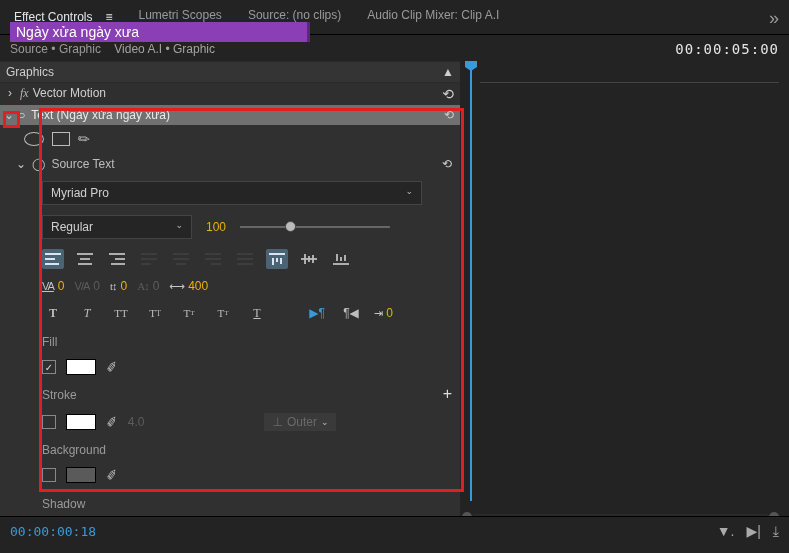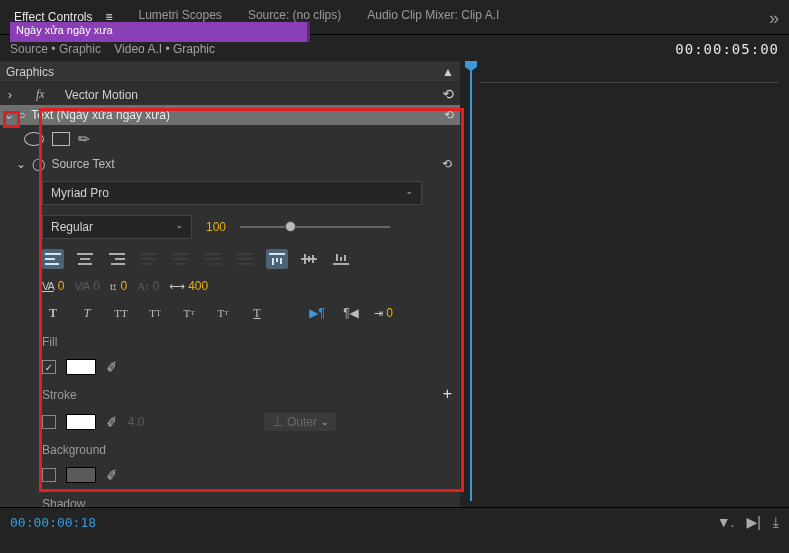--- a/index.html
+++ b/index.html
@@ -12,21 +12,21 @@
 
   .subhead { display: flex; align-items: center; justify-content: space-between; padding: 6px 10px 4px 10px; }
   .left-sub { color: #9a9a9a; }
   .left-sub .blue { color: #a3a3a3; }
   .timecode-right { color: #e6e6e6; font-family: monospace; font-size: 14px; letter-spacing: 1px; }
 
   .body-cols { display: flex; height: 470px; }
   .left-col { width: 460px; display: flex; flex-direction: column; }
   .right-col { flex: 1; display: flex; flex-direction: column; }
 
-  .row-head { background: #3a3a3a; display: flex; align-items: flex-end; padding: 3px 6px; border-top: 1px solid #2a2a2a; gap: 16px; }
+  .row-head { background: #3a3a3a; display: flex; align-items: flex-start; padding: 3px 6px; border-top: 1px solid #2a2a2a; }
   .row-head .label { color: #cfcfcf; }
   .row-head .reset { margin-left: auto; font-size: 14px; }
 
   .fx { font-style: italic; font-family: serif; color: #b5b5b5; margin: 0 4px; }
   .caret { display: inline-block; width: 8px; color: #c8c8c8; text-align: center; margin-right: 2px; cursor: pointer; }
 
   .text-head { background: #707070; color: #e9e9e9; display:flex; align-items:center; padding: 3px 6px; }
   .text-head .reset { margin-left: auto; }
 
   .red-outline { border: 3px solid #e02020; position: absolute; pointer-events:none; }
@@ -65,27 +65,27 @@
   .chk { width:14px; height:14px; border:1px solid #888; display:flex; align-items:center; justify-content:center; font-size:10px; color:#ddd; }
   .chk.ck::after { content:"✓"; }
   .swatch { width:30px; height:16px; border:1px solid #000; }
   .eyedrop { font-size:14px; transform: rotate(-10deg); }
   .plus { margin-left:auto; font-size:16px; color:#ddd; }
   .outer-btn { background:#3a3a3a; padding:2px 8px; color:#6a6a6a; display:flex; align-items:center; gap:4px; margin-left:110px; }
 
   .tl-top { height: 22px; position:relative; margin-left:10px; }
   .playhead-line { position:absolute; left: 0px; top:0; width: 2px; height: 440px; background:#3a99d9; z-index:3; }
   .playhead-handle { position:absolute; left:-5px; top:0; width:12px; height:10px; background:#3a99d9; clip-path: polygon(0 0,100% 0,100% 60%,50% 100%,0 60%); z-index:4; }
-  .clip { position:absolute; top:22px; left:10px; height:20px; width: 300px; background:#8a3fb6; color:#fff; padding:2px 6px; font-size:11px; border-right: 3px solid #5a2a7a; z-index:1; }
+  .clip { position:absolute; top:22px; left:10px; height:20px; width: 300px; background:#8a3fb6; color:#fff; padding:2px 6px; font-size:14px; border-right: 3px solid #5a2a7a; z-index:1; }
   .ruler { position:absolute; top:0; left:10px; right:10px; height:22px; }
   .ruler::before { content:""; position:absolute; bottom:0; left:0; right:0; height:1px; background:#444; }
 
   .left-bg { background:#2b2b2b; }
 
-  .footer { position:absolute; bottom:16px; left:0; right:0; height:30px; background:#232323; border-top:1px solid #000; display:flex; align-items:center; padding: 0 10px; }
+  .footer { position:absolute; bottom:7px; left:0; right:0; height:30px; background:#232323; border-top:1px solid #000; display:flex; align-items:center; padding: 0 10px; }
   .tc-left { color:#3a99d9; font-family:monospace; font-size:13px; }
   .footer .right-icons { margin-left:auto; display:flex; gap:12px; color:#aaa; font-size:14px; }
   .hscroll { position:absolute; bottom: 30px; left:462px; right:10px; height:12px; display:flex; align-items:center; }
   .hscroll .track { flex:1; height:6px; background:#2a2a2a; border-radius:3px; position:relative; }
   .hscroll .cap { width:10px; height:10px; border-radius:50%; background:#555; }
 
   svg.align { width:18px; height:14px; }
   svg.align line { stroke: currentColor; stroke-width: 1.8; }
   .ttbtn { font-family: "Times New Roman", serif; }
   .sergl { font-family: "Times New Roman", serif; }

